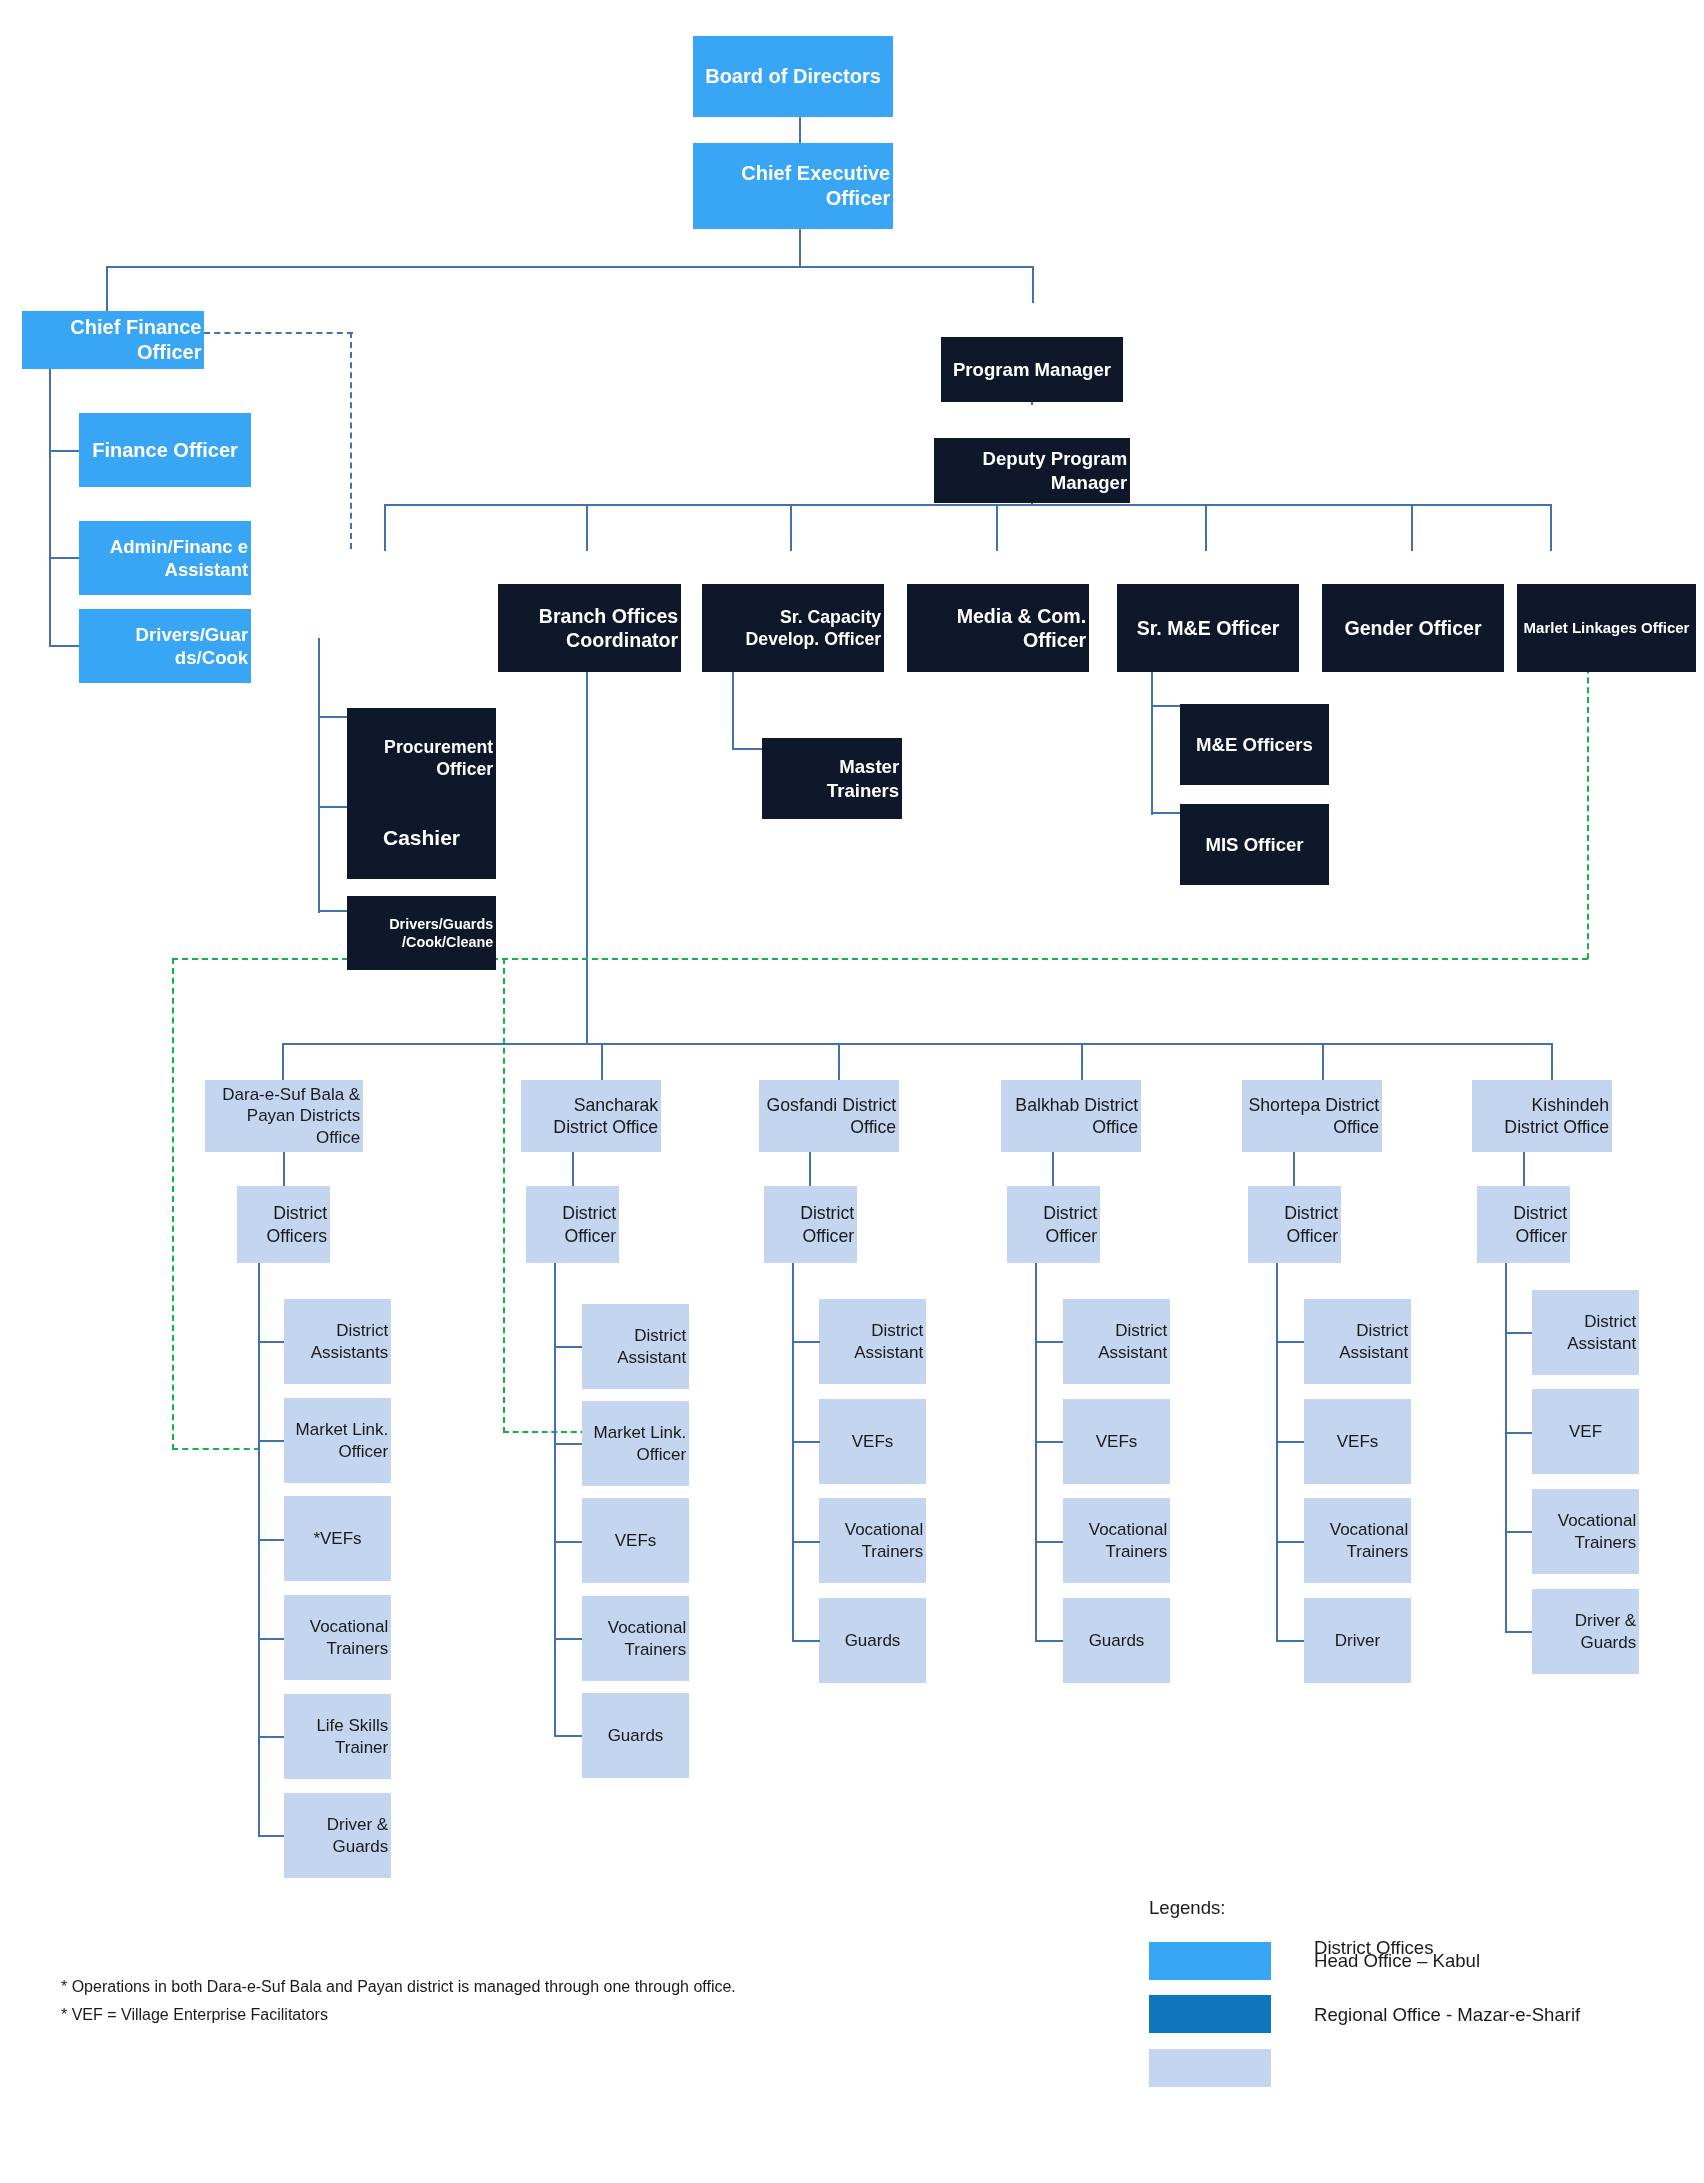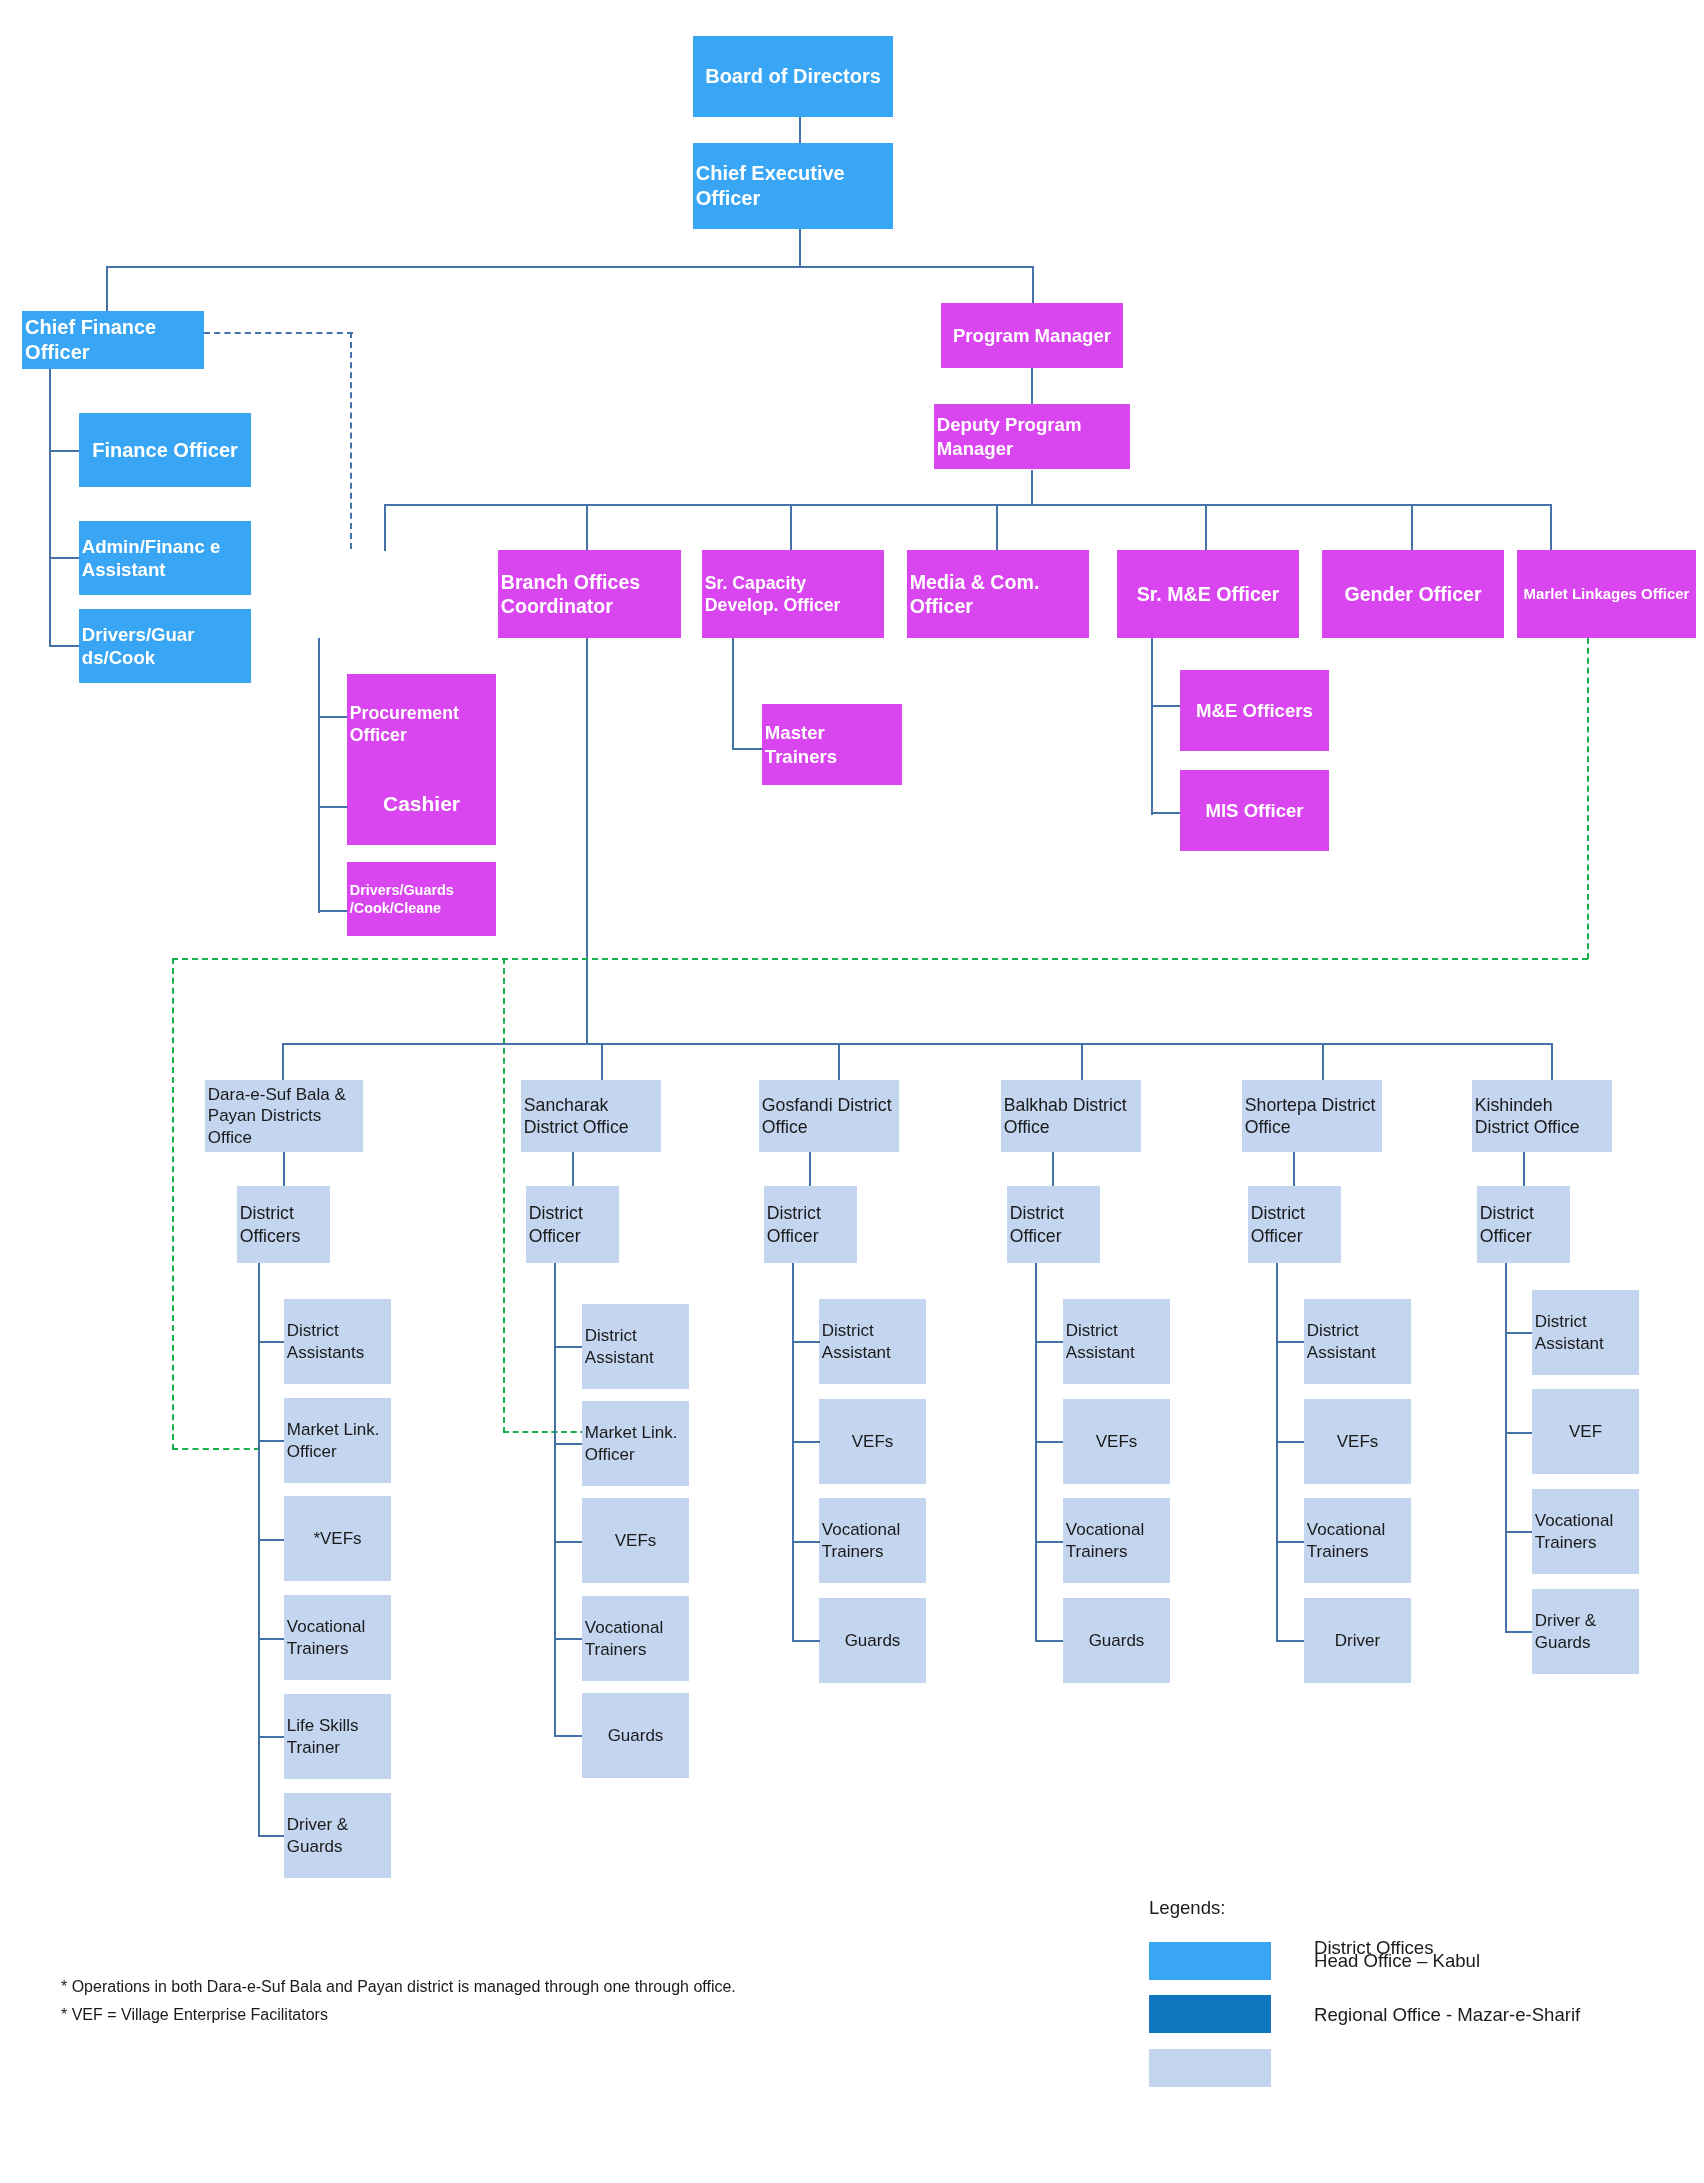--- a/index.html
+++ b/index.html
@@ -1,21 +1,21 @@
 <!DOCTYPE html>
 <html style="font-size:7.4px"><head>
 <meta charset="utf-8">
 <style>
   html,body{margin:0;padding:0;background:#ffffff;}
   body{font-family:"Liberation Sans",sans-serif;}
   #page{position:relative;width:1705px;height:2183px;background:#ffffff;overflow:hidden;}
-  .node{position:absolute;display:flex;align-items:center;justify-content:center;text-align:left;
+  .node{position:absolute;display:flex;align-items:center;justify-content:center;text-align:right;
         box-sizing:border-box;line-height:1.25;padding:0.9px 2.8px;}
   .head{background:#38a6f4;color:#ffffff;font-weight:bold;}
-  .regional{background:#d946ef;color:#ffffff;font-weight:bold;}
+  .regional{background:#0f172a;color:#ffffff;font-weight:bold;margin-top:34px;}
   .district{background:#c3d5ef;color:#1a1a1a;font-weight:normal;}
   .ln{position:absolute;background:#4472a8;}
   .h{height:1.9px;}
   .v{width:1.9px;}
   .dash-blue{position:absolute;border-top:2.8px dashed #4472a8;}
   .dash-blue-v{position:absolute;border-left:2.8px dashed #4472a8;}
   .dash-green{position:absolute;border-top:2.8px dashed #16b14b;}
   .dash-green-v{position:absolute;border-left:2.8px dashed #16b14b;}
   .legend-title{position:absolute;font-size:18.6px;color:#1a1a1a;}
   .legend-sw{position:absolute;}

